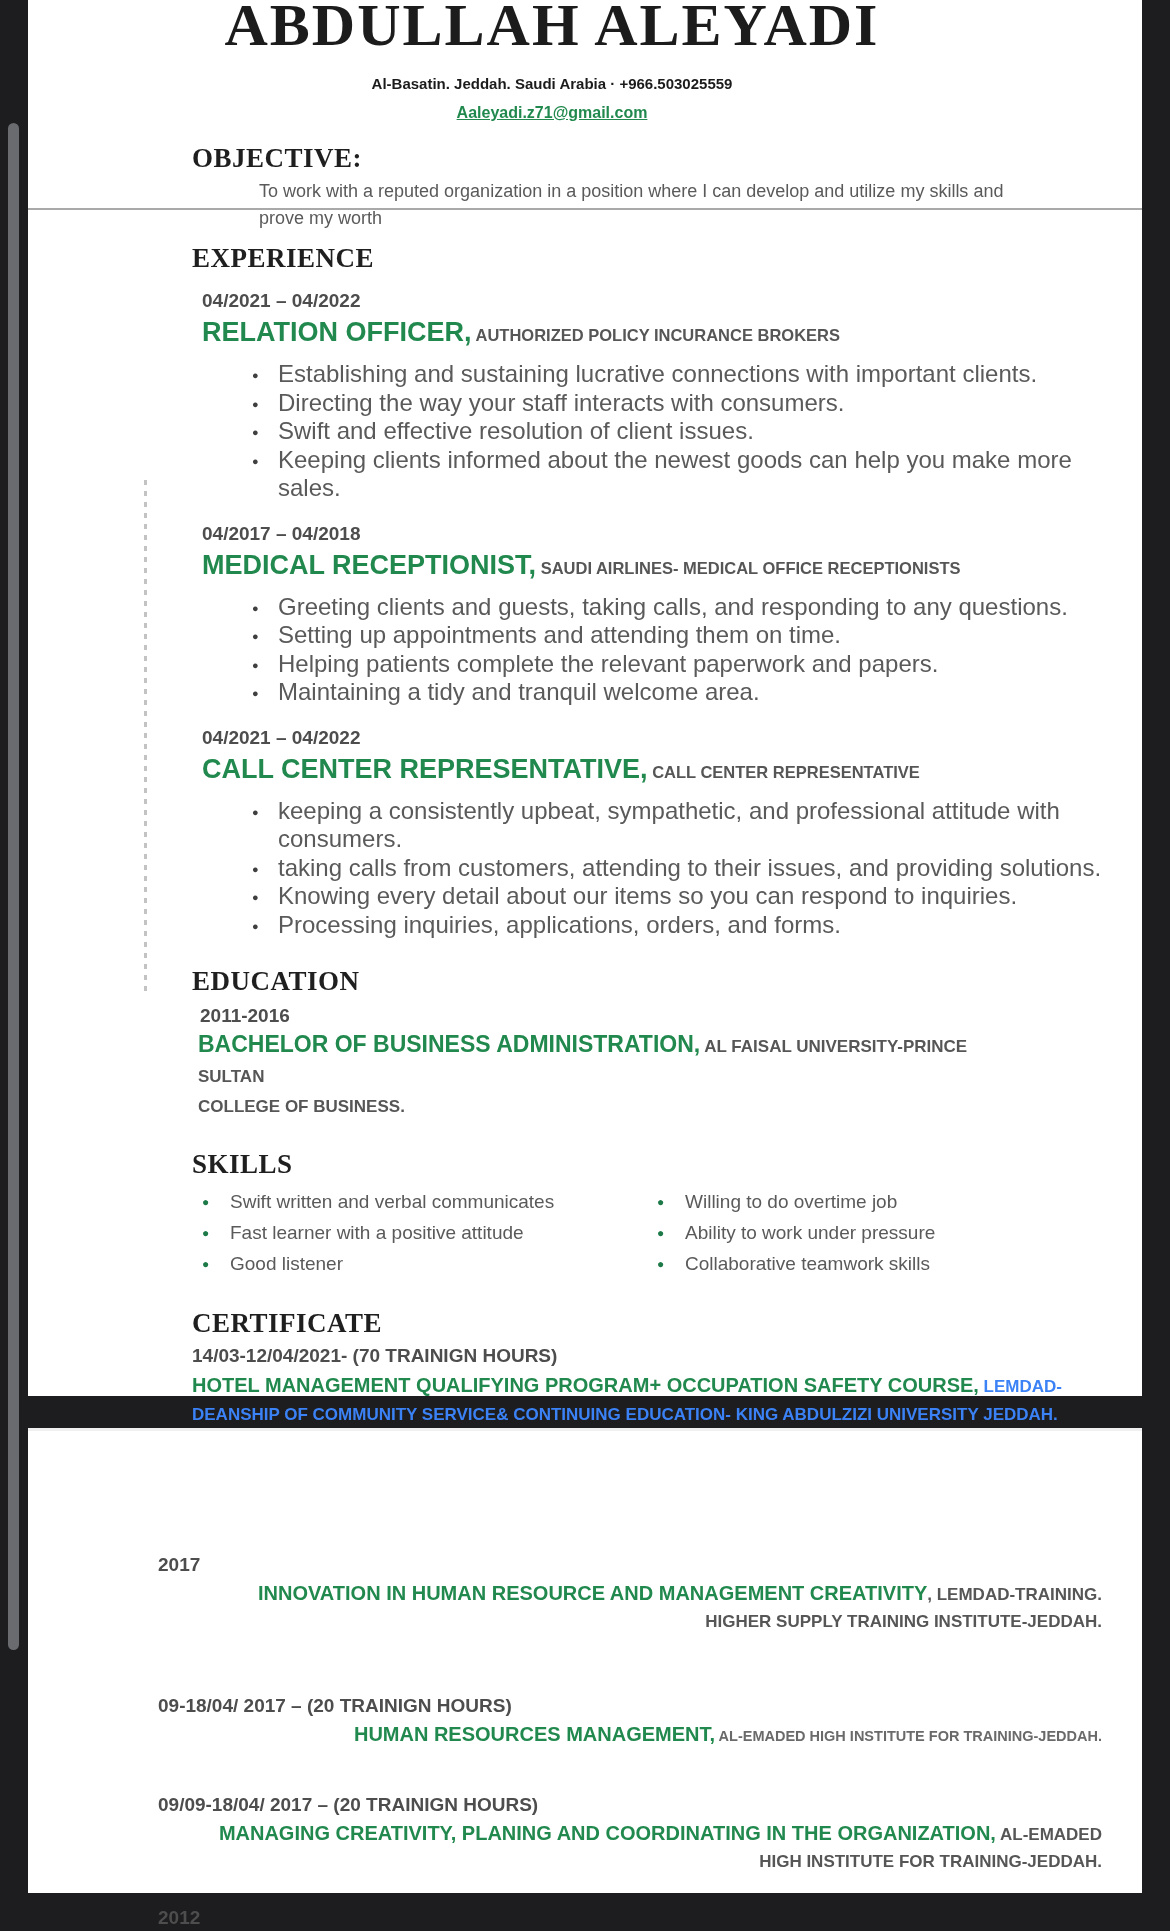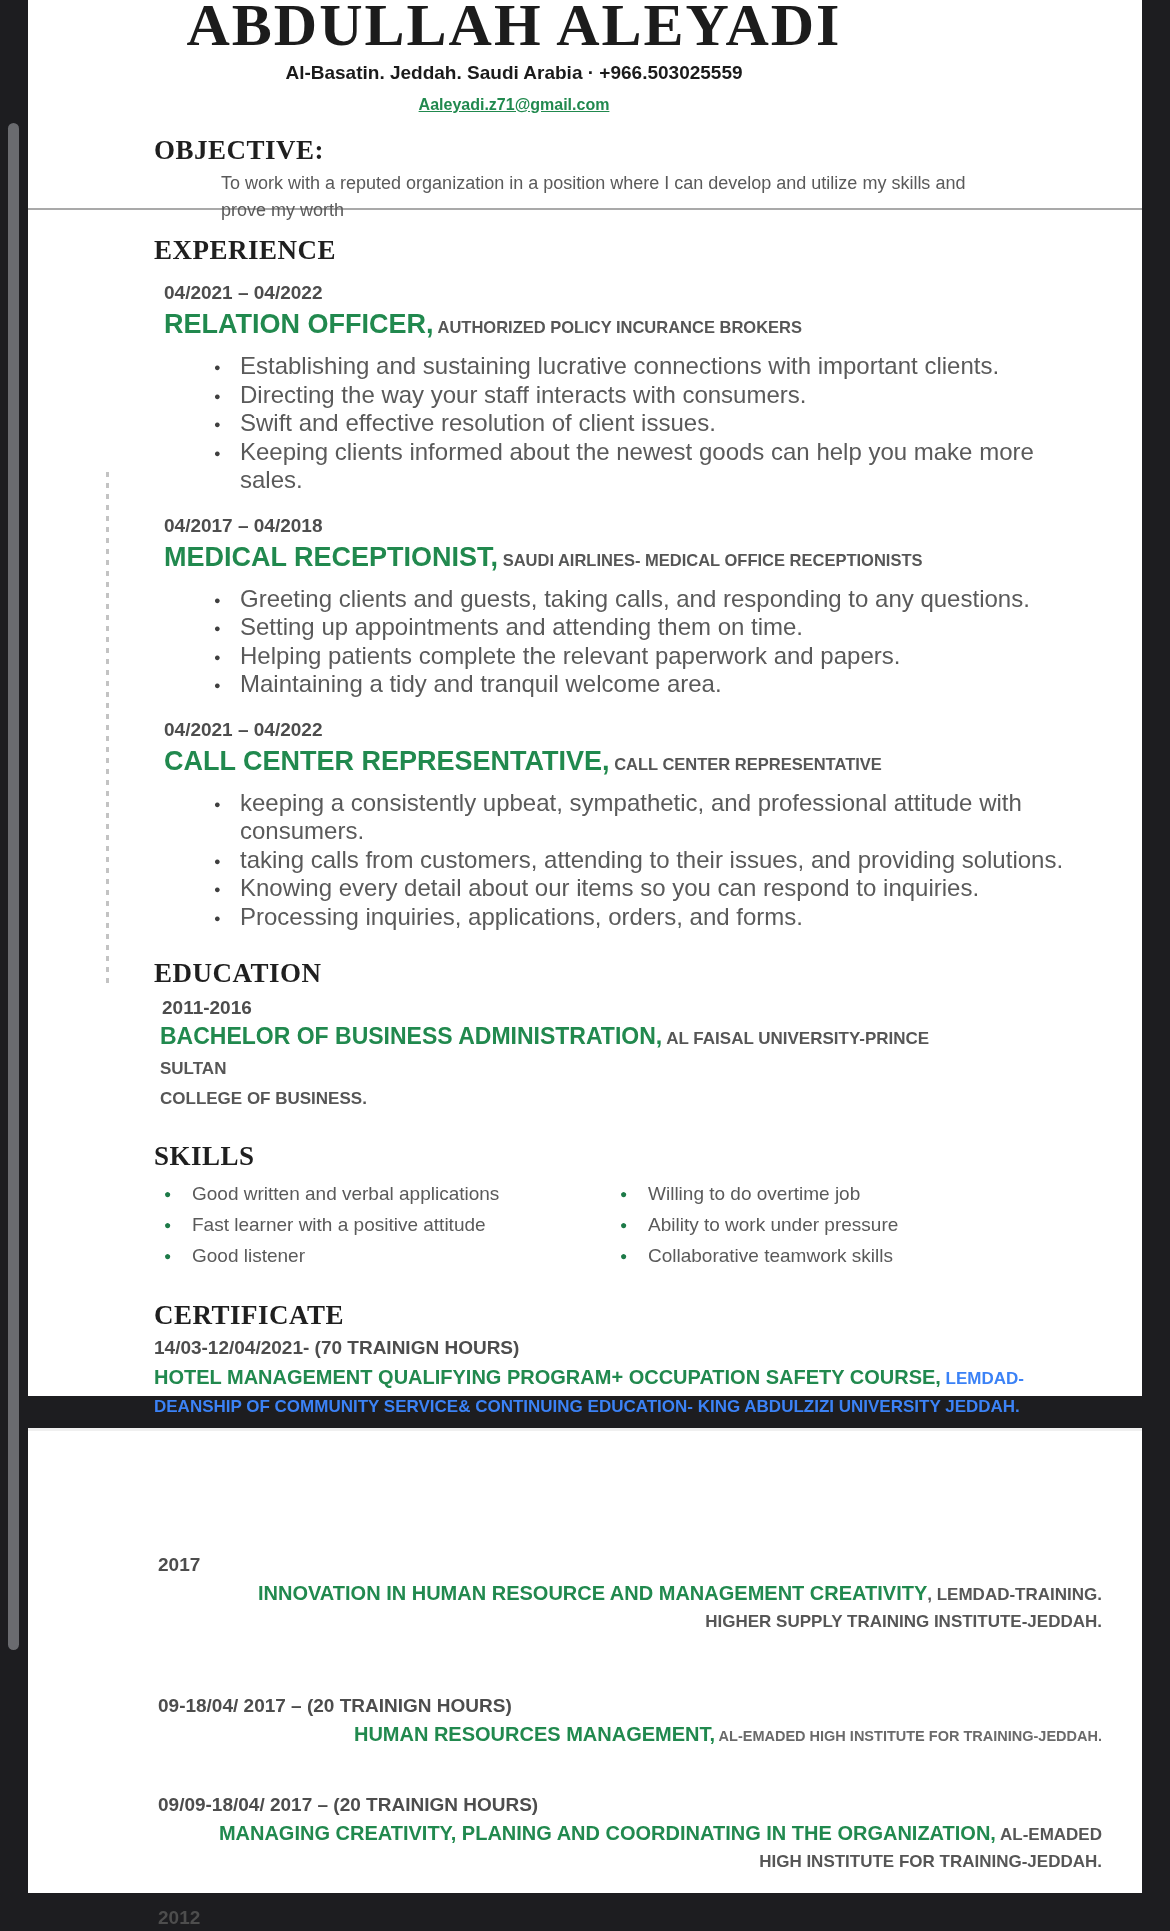--- a/index.html
+++ b/index.html
@@ -7,31 +7,31 @@
   body { font-family:"Liberation Sans", sans-serif; background:#1d1d20; overflow:hidden; }
 
   .viewport { position:relative; width:1170px; height:1931px; background:#1d1d20; }
 
   .scrollbar-thumb {
     position:absolute; left:8px; top:123px; width:11px; height:1527px;
     background:#6a6b6f; border-radius:6px;
   }
 
   .page { position:absolute; left:28px; width:1114px; background:#ffffff; }
-  .page-1 { top:0; height:1396px; }
+  .page-1 { top:0; height:1396px;padding-left:38px; }
   .page-2 { top:1428px; height:465px; border-top:3px solid #f0f0f0; }
 
   
   .doc-header { width:972px; padding-top:0; text-align:center; }
   .candidate-name {
     font-family:"Liberation Serif", serif; font-weight:bold;
     font-size:60px; line-height:58px; letter-spacing:2px; color:#1c1c1c; margin-top:-4px;
     white-space:nowrap;
   }
-  .contact-line { margin-top:8px; font-size:19px; font-weight:bold; color:#1b1b1b; }
+  .contact-line { margin-top:21px; font-size:15px; font-weight:bold; color:#1b1b1b; }
   .email-link { display:inline-block; margin-top:12px; font-size:16px; font-weight:bold;
     color:#21894e; text-decoration:underline; cursor:pointer; }
   .header-divider { position:absolute; left:0; top:208px; width:1114px; height:2px; background:#a9a9a9; }
 
   
   .content { position:relative; padding:20px 40px 0 126px; }
   h2.section {
     font-family:"Liberation Serif", serif; font-weight:bold; color:#1f1f1f;
     font-size:27px; line-height:32px; letter-spacing:0.5px;
   }
@@ -155,21 +155,21 @@
         </div>
       </div>
 
       <h2 class="section education-heading">EDUCATION</h2>
       <div class="edu-date">2011-2016</div>
       <div class="degree-line"><span class="degree-title">BACHELOR OF BUSINESS ADMINISTRATION,</span><span class="degree-org"> AL FAISAL UNIVERSITY-PRINCE SULTAN</span><br><span class="degree-org">COLLEGE OF BUSINESS.</span></div>
 
       <h2 class="section skills-heading">SKILLS</h2>
       <div class="skills-grid">
         <ul class="skill-list">
-          <li>Good written and verbal applications</li>
+          <li>Swift written and verbal communicates</li>
           <li>Fast learner with a positive attitude</li>
           <li>Good listener</li>
         </ul>
         <ul class="skill-list">
           <li>Willing to do overtime job</li>
           <li>Ability to work under pressure</li>
           <li>Collaborative teamwork skills</li>
         </ul>
       </div>
 

